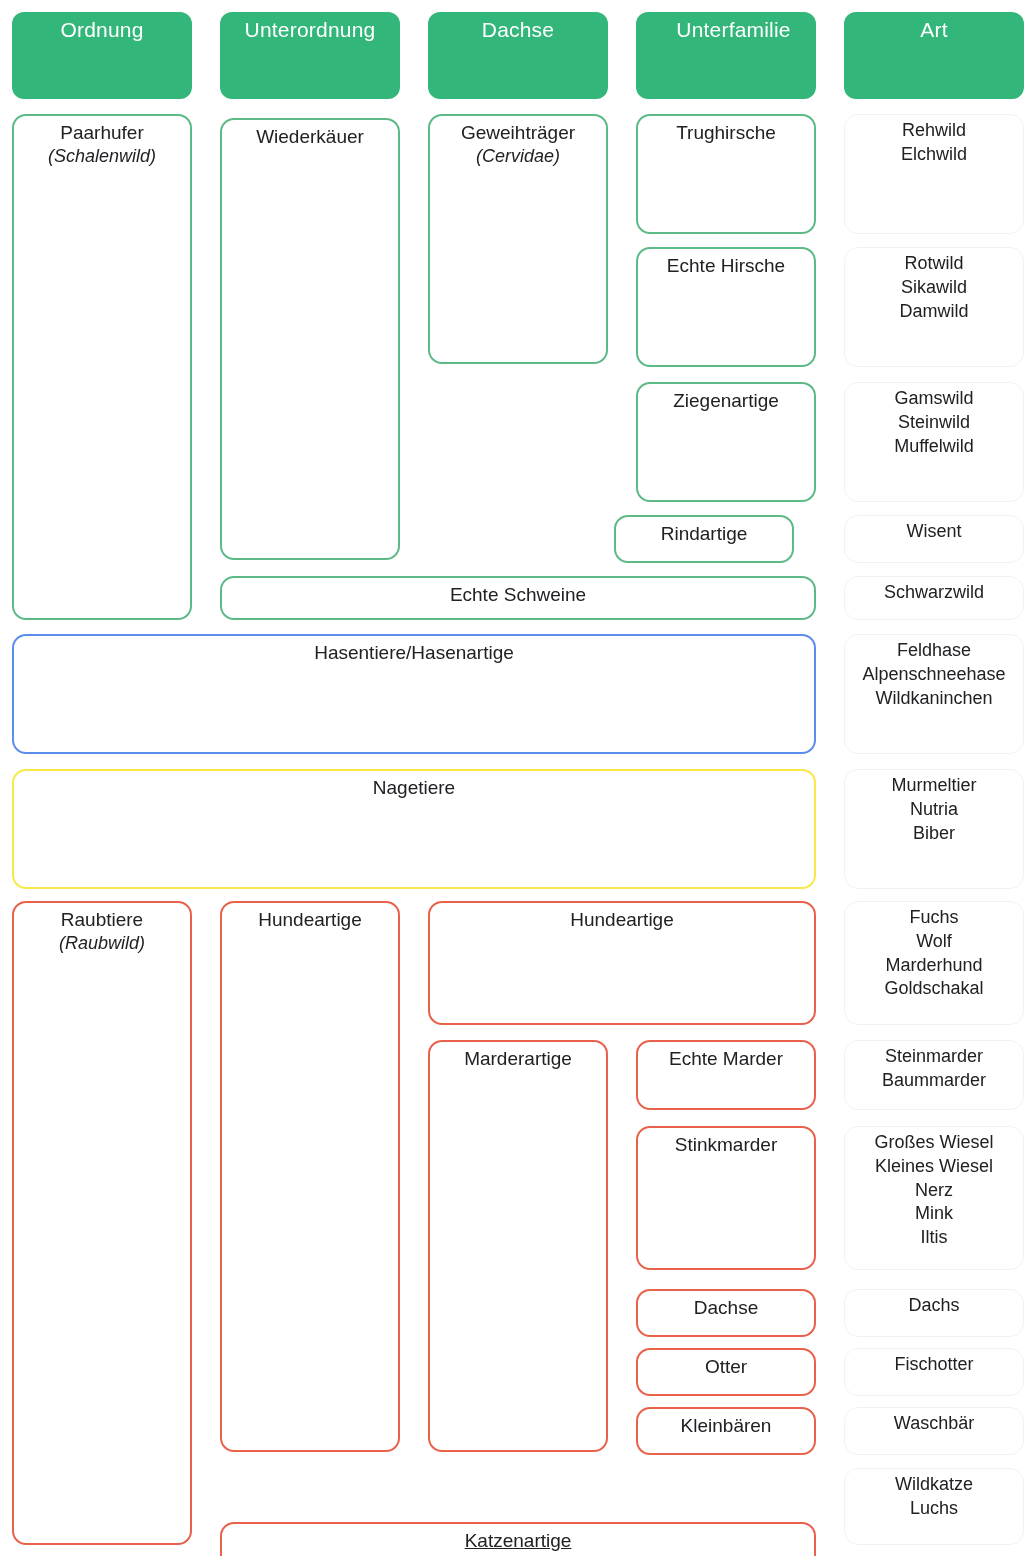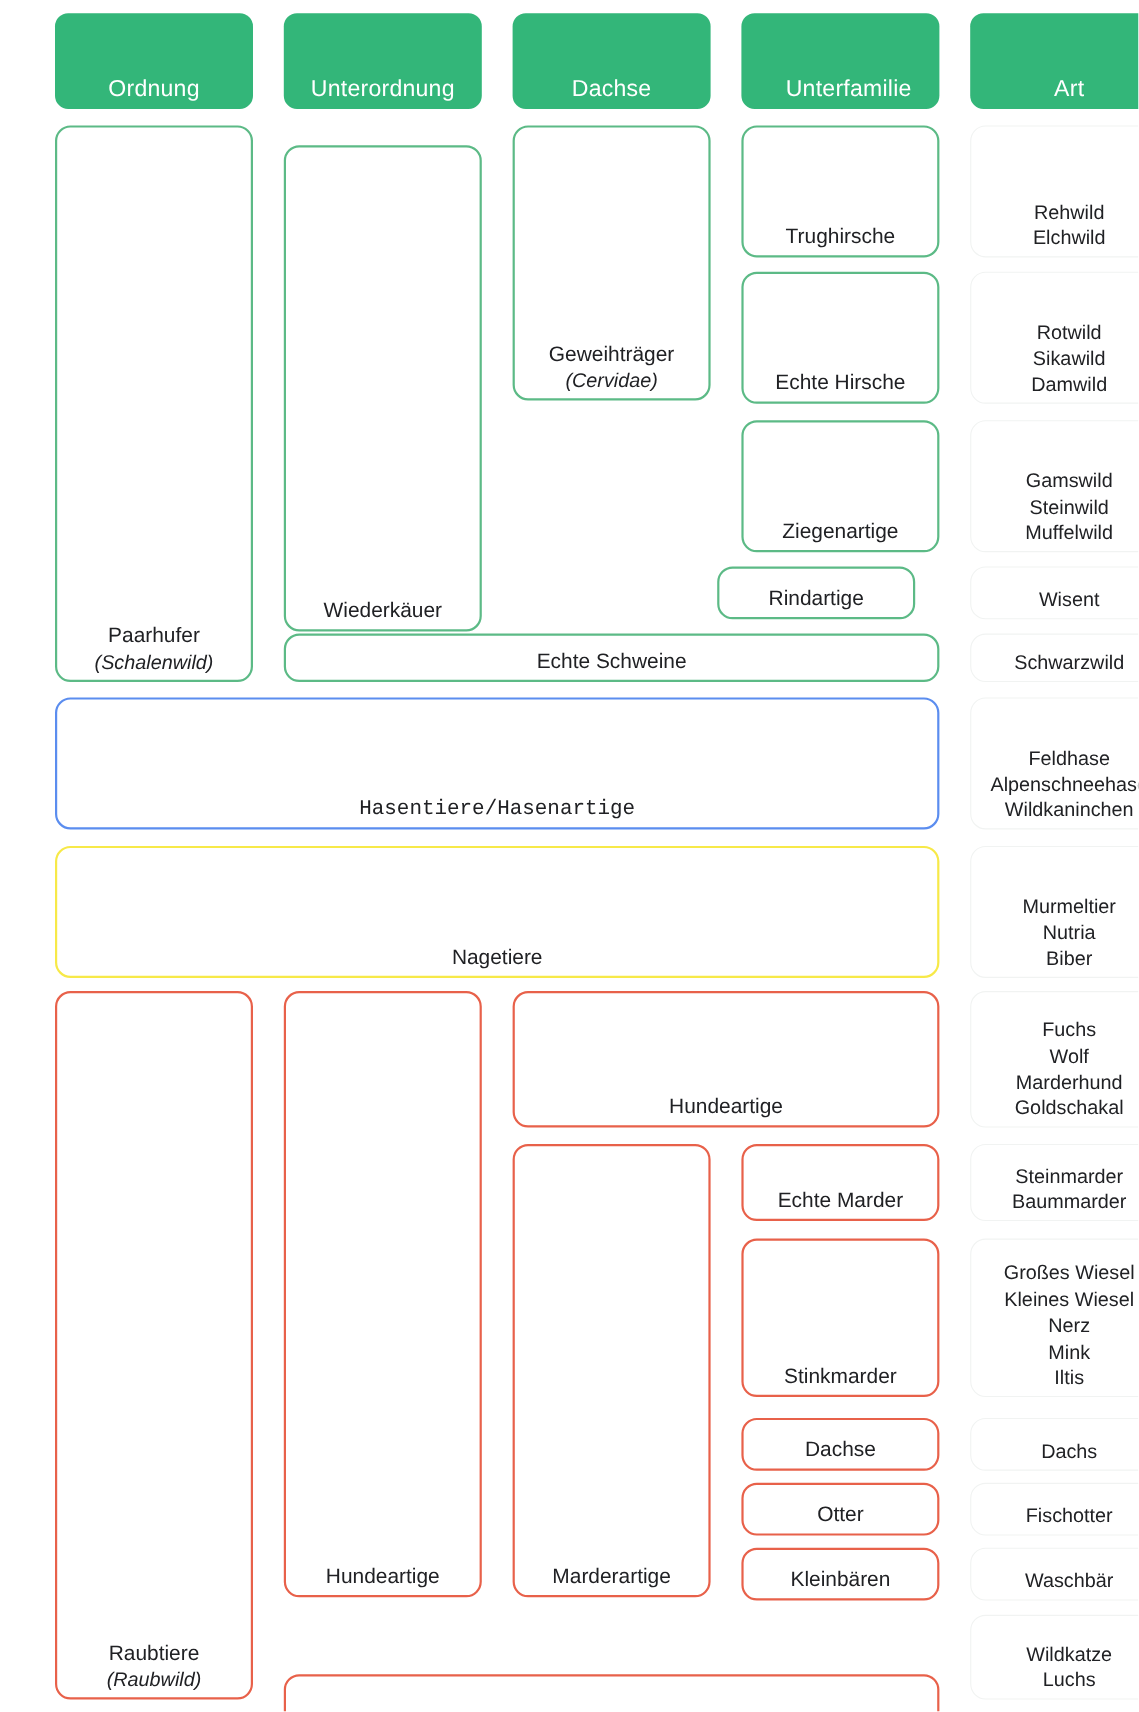--- a/index.html
+++ b/index.html
@@ -20,29 +20,28 @@
     overflow: hidden;
   }
 
   
   .box {
     position: absolute;
     box-sizing: border-box;
     display: flex;
     flex-direction: column;
     align-items: center;
-    justify-content: flex-end;
+    justify-content: flex-start;
     text-align: center;
     border-radius: 14px;
     background: #ffffff;
     color: #202124;
     font-size: 19px;
     line-height: 1.32;
     padding: 4px 6px;
-    margin-left: 38px;
   }
 
   
   .hdr {
     background: #33b679;
     border: none;
     color: #ffffff;
     font-size: 21px;
     border-radius: 12px;
     letter-spacing: .2px;
@@ -83,21 +82,21 @@
   </div>
   <div class="box hdr" style="left:844px; top:12px; width:180px; height:87px;">
     <span>Art</span>
   </div>
 
   <div class="box b-green" style="left:12px; top:114px; width:180px; height:506px;">
     <span class="sp-line">Paarhufer</span>
     <span class="sp-line latin">(Schalenwild)</span>
   </div>
 
-  <div class="box b-green" style="left:220px; top:132px; width:180px; height:442px;">
+  <div class="box b-green" style="left:220px; top:118px; width:180px; height:442px;">
     <span>Wiederkäuer</span>
   </div>
 
   <div class="box b-green" style="left:428px; top:114px; width:180px; height:250px;">
     <span class="sp-line">Geweihträger</span>
     <span class="sp-line latin">(Cervidae)</span>
   </div>
 
 
   <div class="box b-green" style="left:636px; top:114px; width:180px; height:120px;">
@@ -110,21 +109,21 @@
     <span>Ziegenartige</span>
   </div>
   <div class="box b-green" style="left:614px; top:515px; width:180px; height:48px;">
     <span>Rindartige</span>
   </div>
 
   <div class="box b-green" style="left:220px; top:576px; width:596px; height:44px;">
     <span>Echte Schweine</span>
   </div>
 
-  <div class="box b-blue" style="left:12px; top:634px; width:804px; height:120px;font-family:Liberation Mono, monospace;">
+  <div class="box b-blue" style="left:12px; top:634px; width:804px; height:120px;">
     <span>Hasentiere/Hasenartige</span>
   </div>
 
   <div class="box b-yellow" style="left:12px; top:769px; width:804px; height:120px;">
     <span>Nagetiere</span>
   </div>
 
   <div class="box b-red" style="left:12px; top:901px; width:180px; height:644px;">
     <span class="sp-line">Raubtiere</span>
     <span class="sp-line latin">(Raubwild)</span>

